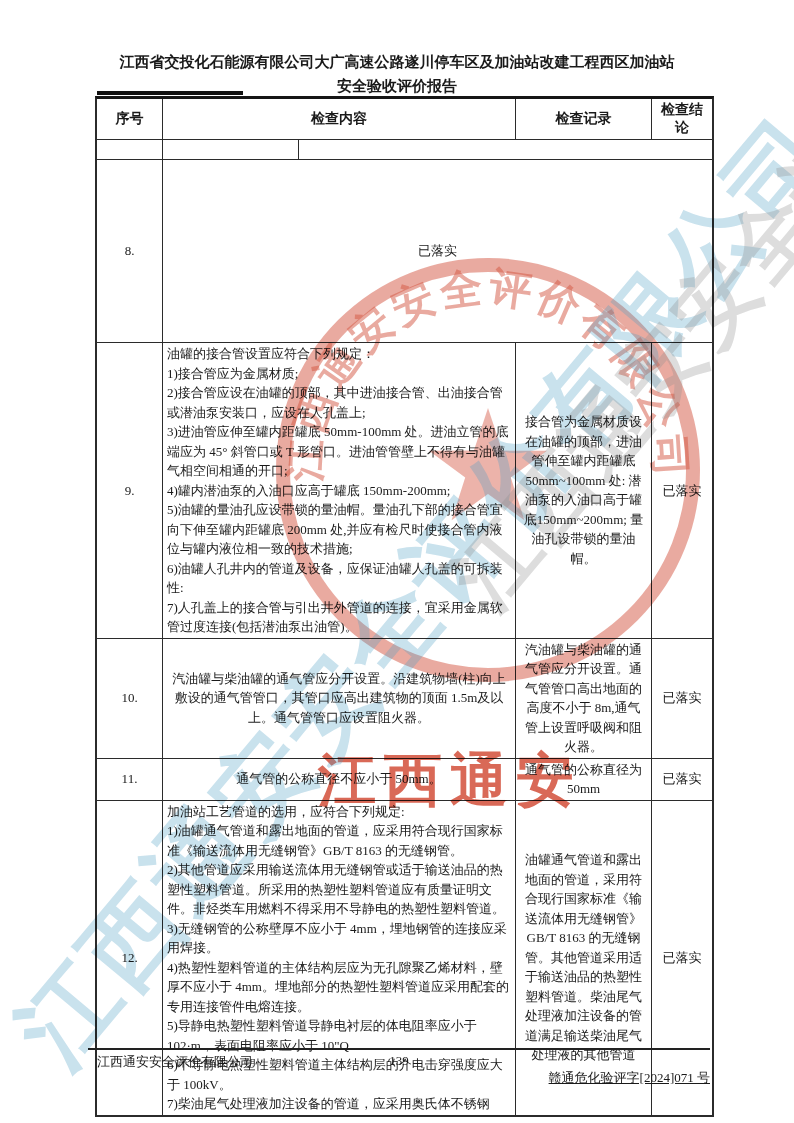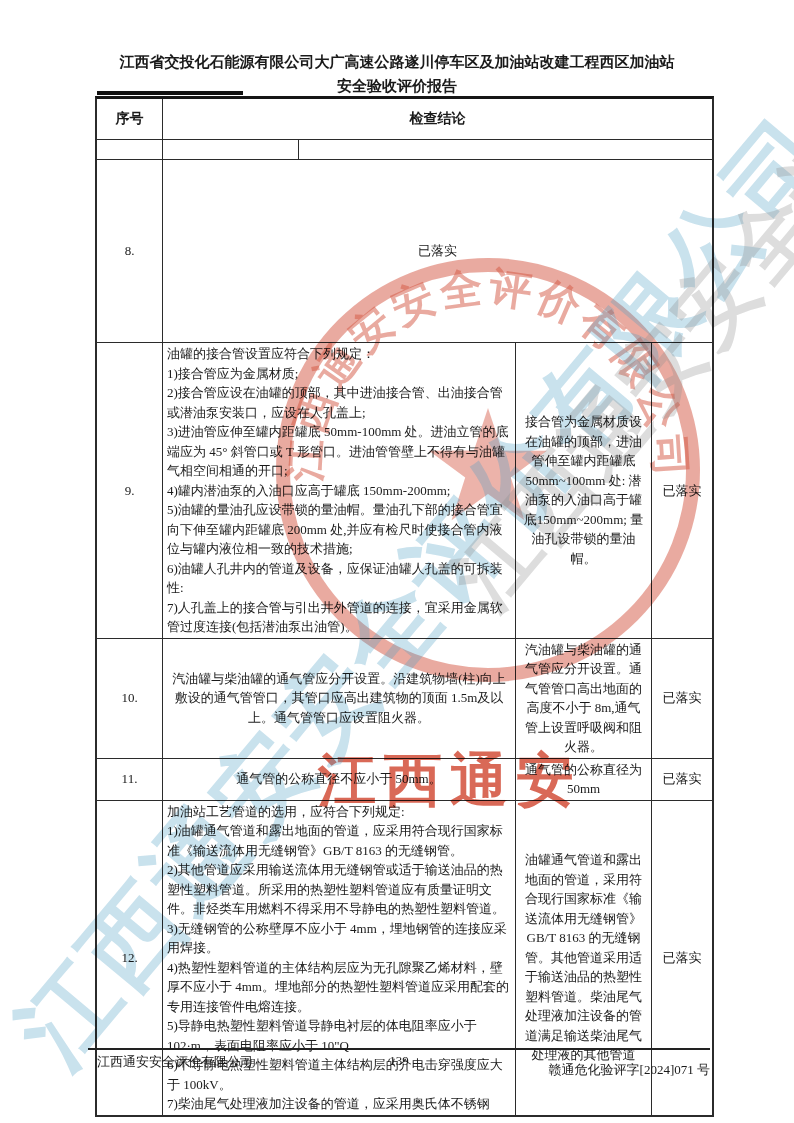--- a/index.html
+++ b/index.html
@@ -60,21 +60,21 @@
   .r3{min-height:89px}
   .r3 .col-content{justify-content:center;text-align:center;}
   .r4{min-height:41px}
   .r4 .col-content{justify-content:center;text-align:center;}
   .r5{min-height:306px}
   
   .footer-rule{position:absolute;left:88px;top:1048px;width:622px;height:2px;background:#222;}
   .footer{position:absolute;left:88px;top:1053px;width:622px;font-size:13px;}
   .footer .f-left{position:absolute;left:9px;top:0;}
   .footer .f-center{position:absolute;left:0;width:100%;text-align:center;top:0;}
-  .footer .f-right{position:absolute;right:0;top:8px;}
+  .footer .f-right{position:absolute;right:0;top:16px;text-decoration:underline;}
   
   .wm-layer{position:absolute;inset:0;pointer-events:none;mix-blend-mode:multiply;}
   .seal{position:absolute;left:268px;top:250px;opacity:0.9;}
   .wm-big-red{
     position:absolute;left:318px;top:742px;
     font-size:58px;font-weight:bold;letter-spacing:8px;
     color:var(--wm-red);opacity:0.8;white-space:nowrap;
   }
   .wm-diag{
     position:absolute;white-space:nowrap;font-weight:bold;
@@ -97,20 +97,22 @@
   <div class="doc-title">
     <div>江西省交投化石能源有限公司大广高速公路遂川停车区及加油站改建工程西区加油站</div>
     <div>安全验收评价报告</div>
   </div>
 
   <div class="artifact-bar"></div>
 
   <div class="checklist checklist-table">
     <div class="trow header-row">
       <div class="cell col-no">序号</div>
+      <div class="cell col-content">检查内容</div>
+      <div class="cell col-record">检查记录</div>
       <div class="cell col-conclusion">检查结论</div>
     </div>
     <div>
     <div class="trow r0">
       <div class="cell col-no"></div>
       <div class="cell col-record"></div>
       <div class="cell col-conclusion"></div>
     </div>
 
     <div class="trow r1">

